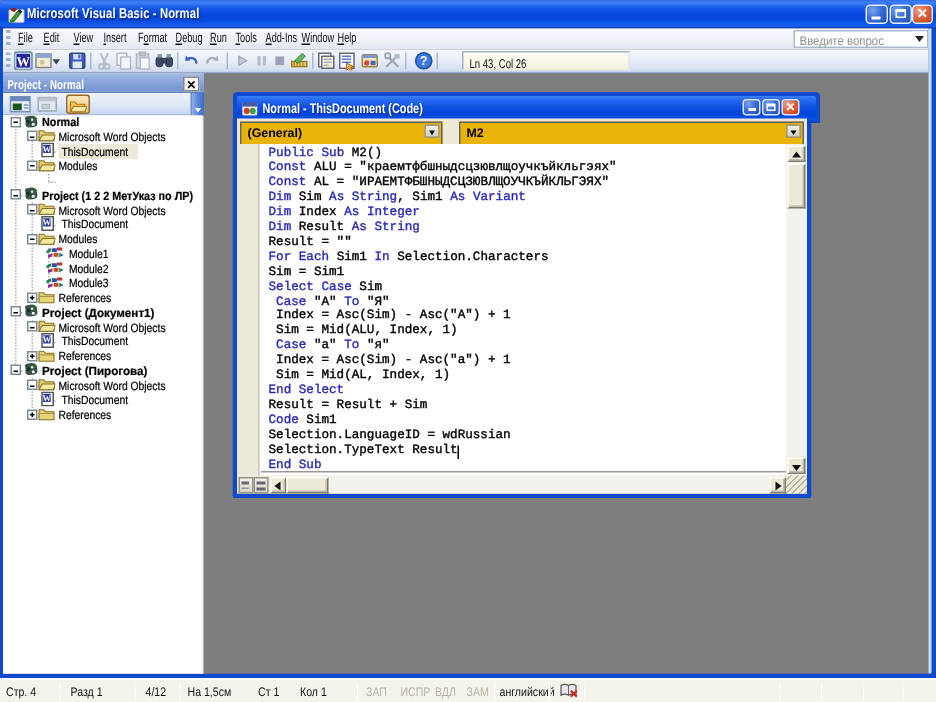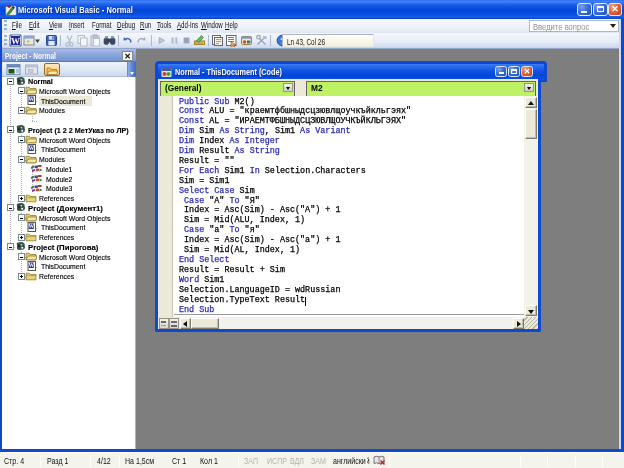--- a/index.html
+++ b/index.html
@@ -19,21 +19,21 @@
 .mi u{text-decoration:underline}
 #qbox{position:absolute;left:527px;top:0.5px;width:90px;height:12px;background:#fff;border:1px solid #aab8cc}
 #qbox span{position:absolute;left:3px;top:1px;font-size:8.3px;color:#90908e;transform:scaleX(.92);transform-origin:left;white-space:nowrap}
 #qarrow{position:absolute;right:0;top:0;width:10px;height:10px;background:#fff}
 #qarrow:after{content:"";position:absolute;left:2px;top:3.5px;border:3px solid transparent;border-top:4px solid #222;border-bottom:0}
 
 #toolbar{position:absolute;left:0;top:14px;width:617px;height:16px;background:linear-gradient(180deg,#f4f7fc 0%,#e7edf8 55%,#d3ddf0 92%,#c4d2ea 100%);border-bottom:1px solid #96a6c8}
 .tsep{position:absolute;top:2px;width:1px;height:11px;background:#aab8d4}
 .grip{position:absolute;left:2px;top:2px;width:3px;height:11px;background:repeating-linear-gradient(180deg,#9eb0d0 0 2px,transparent 2px 4px)}
 .tico{position:absolute;top:1px;width:13px;height:13px}
-#lnbox{position:absolute;left:280px;top:1px;width:92px;height:13px;background:linear-gradient(180deg,#fffef5,#f4f1e0);border:1px solid #aab4c8;border-right-color:#e8e8e0;border-bottom-color:#e8e8e0}
+#lnbox{position:absolute;left:306px;top:1px;width:112px;height:13px;background:linear-gradient(180deg,#fffef5,#f4f1e0);border:1px solid #aab4c8;border-right-color:#e8e8e0;border-bottom-color:#e8e8e0}
 #lnbox span{position:absolute;left:4px;top:2px;font-size:8.5px;color:#111;transform:scaleX(.75);transform-origin:left;white-space:nowrap}
 
 #mdi{position:absolute;left:0;top:30px;width:617px;height:400px;background:#7e7e7e}
 
 #ppanel{position:absolute;left:0;top:0;width:134px;height:400px;background:#fff;border-right:1px solid #aab4c4}
 #phead{position:absolute;left:0;top:0;width:134px;height:13px;background:linear-gradient(180deg,#a6bce6 0%,#8aa6dc 45%,#7394d2 100%);border-bottom:1px solid #5a7cba}
 #phead span{position:absolute;left:3px;top:1.5px;color:#fff;font-size:8.6px;font-weight:bold;letter-spacing:.1px;white-space:nowrap;transform:scaleX(.75);transform-origin:left}
 #pclose{position:absolute;right:3px;top:1.5px;width:11px;height:10px;background:#f6f6f2;border:1px solid #888;color:#000;font-size:8px;line-height:9px;text-align:center;font-weight:bold}
 #ptool{position:absolute;left:0;top:13px;width:134px;height:15px;background:linear-gradient(180deg,#eef3fb 0%,#dfe8f6 55%,#c9d8ef 100%);border-bottom:1px solid #b0bed8}
 .pbtn{position:absolute;top:1px;width:16px;height:13px}
@@ -50,21 +50,21 @@
 .tline{position:absolute;border-left:1px dotted #b0b0b0;width:0}
 .tlineh{position:absolute;border-top:1px dotted #b0b0b0;height:0}
 .hl{position:absolute;background:#ece9d8;height:10px}
 
 #cwin{position:absolute;left:153px;top:30px;width:386px;height:253px;background:#ece9d8;border:3px solid #0f4ace;border-top:0;border-radius:0 0 2px 2px}
 #chead{position:absolute;left:-3px;top:-18px;width:386px;height:18px;background:linear-gradient(180deg,#3f80f5 0%,#2a6cf0 12%,#0f52e4 40%,#0345d8 65%,#0c52e8 88%,#0a3cb0 100%);border:3px solid #0f4ace;border-bottom:0;border-radius:4px 4px 0 0;box-sizing:content-box}
 #chead .ttl{position:absolute;left:17px;top:3px;color:#fff;font-weight:bold;font-size:9.2px;white-space:nowrap;transform:scaleX(.79);transform-origin:left;text-shadow:1px 1px 1px rgba(10,30,100,.6)}
 #cico{position:absolute;left:3px;top:3px;width:11px;height:11px}
 .cbtn{position:absolute;top:1.5px;width:12px;height:11.5px;border-radius:2.5px;border:1px solid #dce8fa;color:#fff;font-size:8px;line-height:10px;text-align:center}
 #combos{position:absolute;left:0;top:0;width:380px;height:17px;background:#ece9d8}
-.combo{position:absolute;top:1.5px;height:17px;background:#bef264;border:1px solid #666}
+.combo{position:absolute;top:1.5px;height:17px;background:#eab308;border:1px solid #666}
 .combo b{position:absolute;left:4px;top:1px;font-size:8.3px;color:#000}
 .carrow{position:absolute;right:1px;top:1px;width:10px;height:9.5px;background:linear-gradient(180deg,#f2f1ea,#cfccc0);border:1px solid #9a968a}
 .carrow:after{content:"";position:absolute;left:1.5px;top:3px;border:2.8px solid transparent;border-top:3.5px solid #000;border-bottom:0}
 #codearea{position:absolute;left:0;top:17px;width:366px;height:221px;background:#fff}
 #marginbar{position:absolute;left:0;top:0;width:15px;height:221px;background:#ece9d8;border-right:1px solid #c8c4b4}
 pre#code{position:absolute;left:21px;top:1.5px;font-family:"Liberation Mono",monospace;font-size:8.42px;line-height:9.9px;color:#000;letter-spacing:0;-webkit-text-stroke:.25px}
 pre#code b{color:#2a2ab4;font-weight:normal}
 #cursor{position:absolute;width:1px;height:9px;background:#000}
 #sepline{position:absolute;left:16px;top:218px;width:350px;height:1px;background:#9a9a9a}
 
@@ -534,21 +534,21 @@
 Sim = Sim1
 <b>Select</b> <b>Case</b> Sim
  <b>Case</b> "А" <b>To</b> "Я"
  Index = Asc(Sim) - Asc("А") + 1
  Sim = Mid(ALU, Index, 1)
  <b>Case</b> "а" <b>To</b> "я"
  Index = Asc(Sim) - Asc("а") + 1
  Sim = Mid(AL, Index, 1)
 <b>End</b> <b>Select</b>
 Result = Result + Sim
-<b>Word</b> Sim1
+<b>Code</b> Sim1
 Selection.LanguageID = wdRussian
 Selection.TypeText Result
 <b>End</b> <b>Sub</b></pre>
      <div id="cursor" style="left:147px;top:200.5px"></div>
      <div id="sepline"></div>
     </div>
     <div class="sb" id="vsb">
      <div class="sbtn" style="left:0.5px;top:1px;width:12px;height:11px"></div>
      <div style="position:absolute;left:3.5px;top:4.5px;border:3px solid transparent;border-bottom:4px solid #101010;border-top:0"></div>
      <div class="sthumb" style="left:0.5px;top:13px;width:12px;height:30px"></div>

